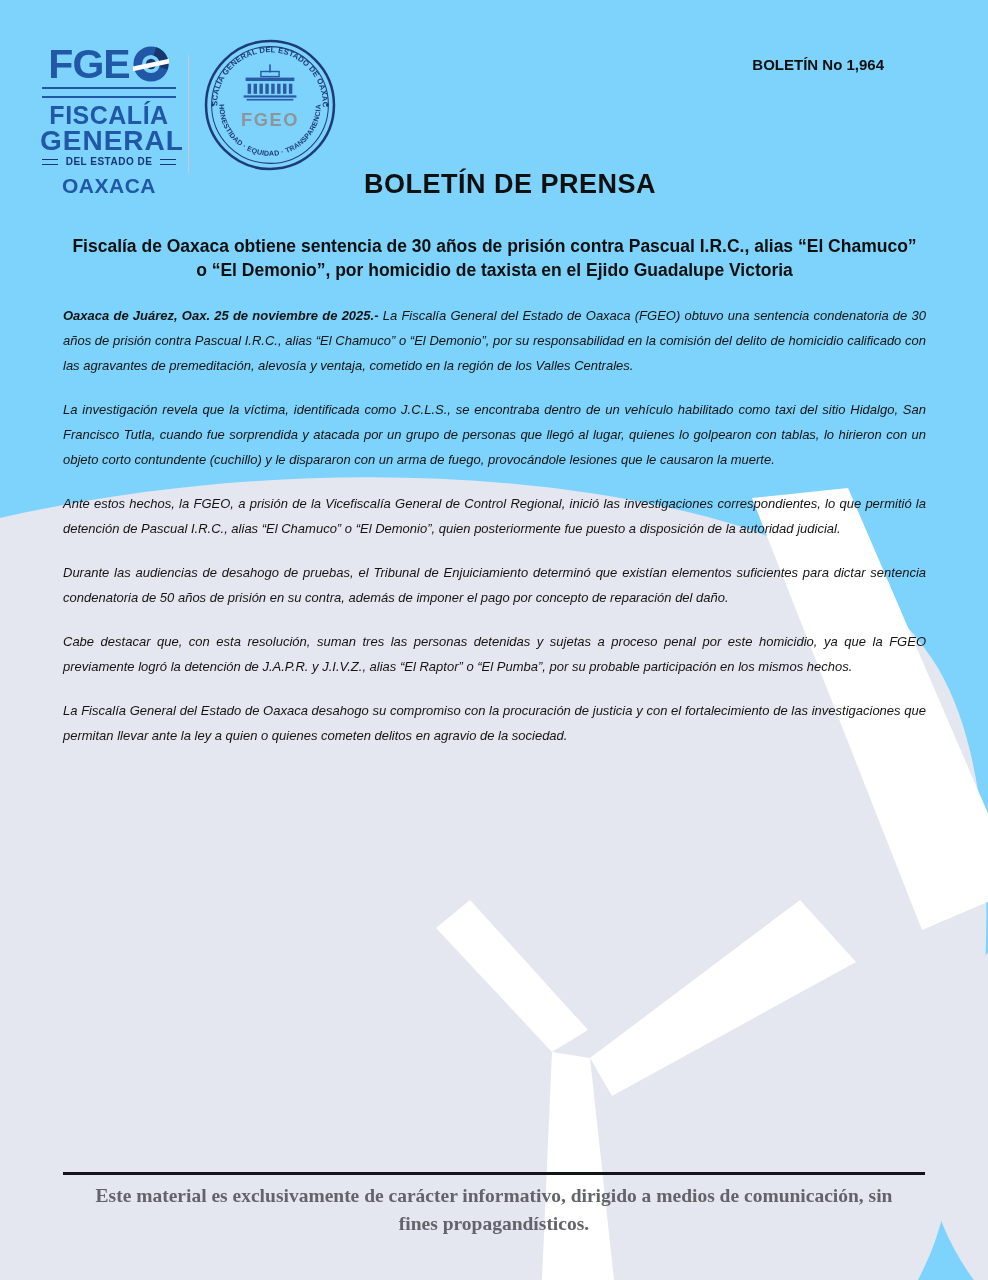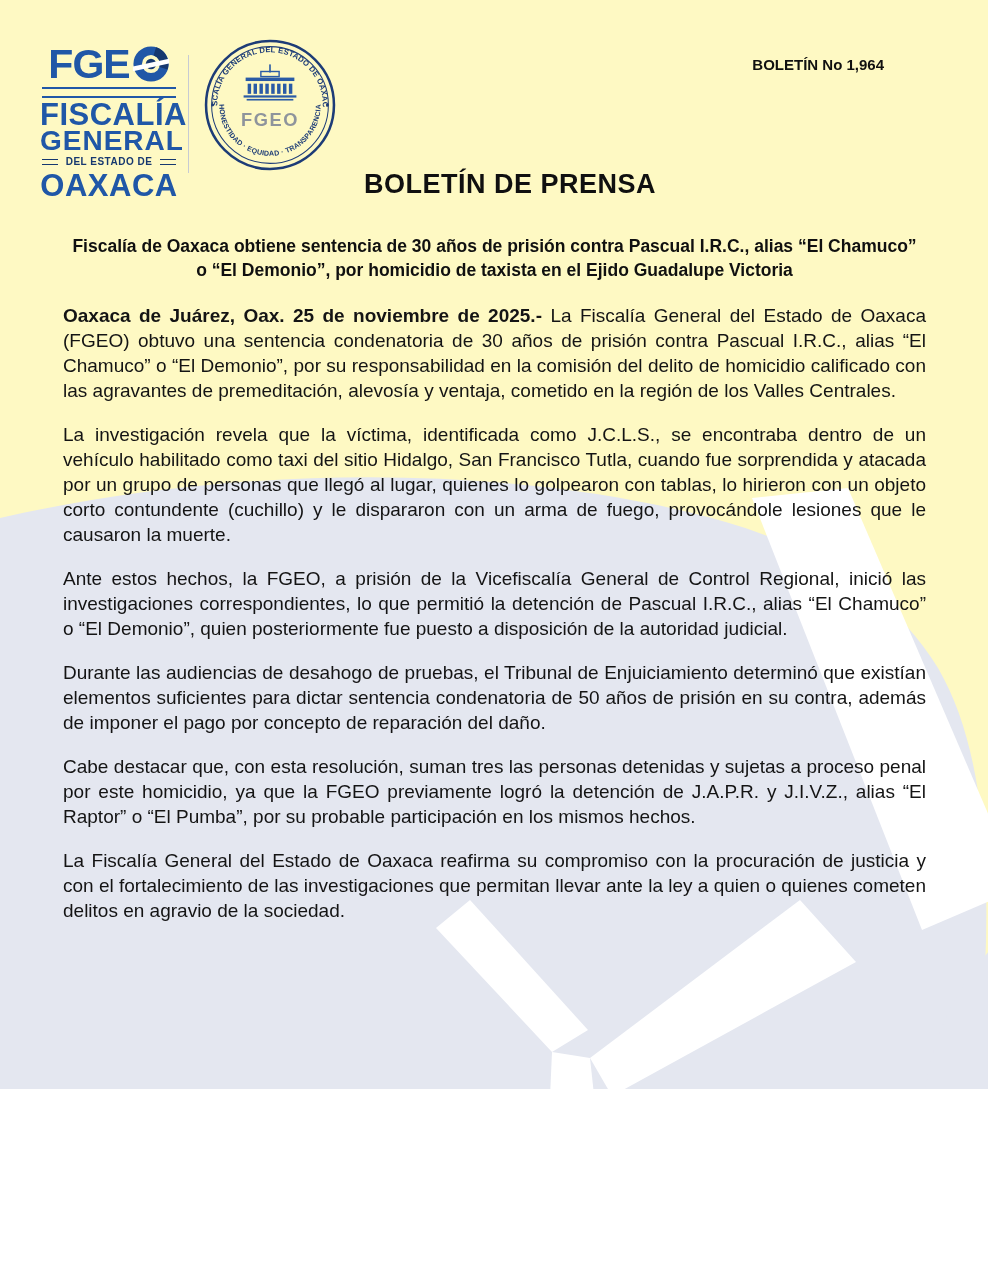--- a/index.html
+++ b/index.html
@@ -1,48 +1,48 @@
 <!DOCTYPE html>
 <html><head>
 <meta charset="utf-8">
 <style>
   html,body{margin:0;padding:0;background:#fff;}
   .page{
     position:relative;
-    width:988px;height:1089px;
-    background:#fef9c3;
+    width:988px;height:1280px;
+    background:#7dd3fc;
     overflow:hidden;
     font-family:"Liberation Sans", sans-serif;
     color:#141414;
   }
   .watermark{position:absolute;left:0;top:0;width:988px;height:1280px;z-index:0;}
   .layer{position:relative;z-index:1;}
 
   
   .brand{position:absolute;left:40px;top:44px;width:138px;text-align:center;}
   .brand-acronym{display:flex;align-items:center;justify-content:center;gap:1px;
     font-weight:bold;font-size:41px;line-height:40px;color:#2057A7;letter-spacing:-1px;}
   .o-swoosh{width:38px;height:38px;margin-left:1px;}
   .brand-rules{height:7px;border-top:2.5px solid #2057A7;border-bottom:2.5px solid #2057A7;margin:3px 2px 4px 2px;}
-  .brand-w1{font-weight:bold;font-size:31px;line-height:26px;color:#2057A7;letter-spacing:.5px;}
+  .brand-w1{font-weight:bold;font-size:25px;line-height:26px;color:#2057A7;letter-spacing:.5px;}
   .brand-w2{font-weight:bold;font-size:28px;line-height:26px;color:#2057A7;letter-spacing:1px;}
   .brand-mid{display:flex;align-items:center;gap:8px;margin:2px 2px;}
   .brand-mid .deco{flex:1;height:4px;border-top:1.5px solid #16386F;border-bottom:1.5px solid #16386F;}
   .brand-w3{font-weight:bold;font-size:10px;line-height:12px;color:#16386F;letter-spacing:.5px;white-space:nowrap;}
-  .brand-w4{font-weight:bold;font-size:31px;line-height:31px;color:#2057A7;letter-spacing:.5px;}
+  .brand-w4{font-weight:bold;font-size:21px;line-height:31px;color:#2057A7;letter-spacing:.5px;}
   .logo-divider{position:absolute;left:188px;top:55px;width:1px;height:118px;background:#c7cbd3;}
   .seal{position:absolute;left:203px;top:38px;width:134px;height:134px;}
   .bulletin-number{position:absolute;top:56px;right:104px;font-weight:bold;font-size:15px;color:#101010;}
   .doc-title{position:absolute;top:169px;left:0;width:100%;text-align:center;
     font-weight:bold;font-size:27px;letter-spacing:.5px;color:#101010;padding-left:16px;}
 
   
   .content{position:absolute;top:226px;left:63px;right:62px;margin-top:8px;}
   .headline{font-weight:bold;font-size:17.5px;line-height:24px;text-align:center;margin:0 4px 21px 4px;color:#101010;}
-  .body-p{font-size:19px;line-height:25px;text-align:justify;margin:0 0 19px 0;}
+  .body-p{font-size:13px;line-height:25px;text-align:justify;margin:0 0 19px 0;font-style:italic;}
   .body-p strong{font-weight:bold;}
 
   
   .footer{position:absolute;left:63px;right:63px;top:1172px;text-align:center;}
   .footer-rule{border-top:3.5px solid #131417;height:0;}
   .footer-text{margin:7px auto 0 auto;max-width:840px;
     font-family:"Liberation Serif", serif;font-weight:bold;
     font-size:19.5px;line-height:28px;color:#63646A;}
 </style>
 </head>
@@ -125,21 +125,22 @@
 
     <div class="content">
       <div class="headline">Fiscalía de Oaxaca obtiene sentencia de 30 años de prisión contra Pascual I.R.C., alias “El Chamuco” o “El Demonio”, por homicidio de taxista en el Ejido Guadalupe Victoria</div>
 
       <p class="body-p"><strong>Oaxaca de Juárez, Oax. 25 de noviembre de 2025.-</strong> <span>La Fiscalía General del Estado de Oaxaca (FGEO) obtuvo una sentencia condenatoria de 30 años de prisión contra Pascual I.R.C., alias “El Chamuco” o “El Demonio”, por su responsabilidad en la comisión del delito de homicidio calificado con las agravantes de premeditación, alevosía y ventaja, cometido en la región de los Valles Centrales.</span></p>
 
       <p class="body-p">La investigación revela que la víctima, identificada como J.C.L.S., se encontraba dentro de un vehículo habilitado como taxi del sitio Hidalgo, San Francisco Tutla, cuando fue sorprendida y atacada por un grupo de personas que llegó al lugar, quienes lo golpearon con tablas, lo hirieron con un objeto corto contundente (cuchillo) y le dispararon con un arma de fuego, provocándole lesiones que le causaron la muerte.</p>
       <p class="body-p">Ante estos hechos, la FGEO, a prisión de la Vicefiscalía General de Control Regional, inició las investigaciones correspondientes, lo que permitió la detención de Pascual I.R.C., alias “El Chamuco” o “El Demonio”, quien posteriormente fue puesto a disposición de la autoridad judicial.</p>
       <p class="body-p">Durante las audiencias de desahogo de pruebas, el Tribunal de Enjuiciamiento determinó que existían elementos suficientes para dictar sentencia condenatoria de 50 años de prisión en su contra, además de imponer el pago por concepto de reparación del daño.</p>
       <p class="body-p">Cabe destacar que, con esta resolución, suman tres las personas detenidas y sujetas a proceso penal por este homicidio, ya que la FGEO previamente logró la detención de J.A.P.R. y J.I.V.Z., alias “El Raptor” o “El Pumba”, por su probable participación en los mismos hechos.</p>
-      <p class="body-p">La Fiscalía General del Estado de Oaxaca reafirma su compromiso con la procuración de justicia y con el fortalecimiento de las investigaciones que permitan llevar ante la ley a quien o quienes cometen delitos en agravio de la sociedad.</p>
+      <p class="body-p">La Fiscalía General del Estado de Oaxaca desahogo su compromiso con la procuración de justicia y con el fortalecimiento de las investigaciones que permitan llevar ante la ley a quien o quienes cometen delitos en agravio de la sociedad.</p>
     </div>
 
     <div class="footer">
       <div class="footer-rule"></div>
+      <div class="footer-text">Este material es exclusivamente de carácter informativo, dirigido a medios de comunicación, sin fines propagandísticos.</div>
     </div>
 
   </div>
 </div>
 
 </body></html>

